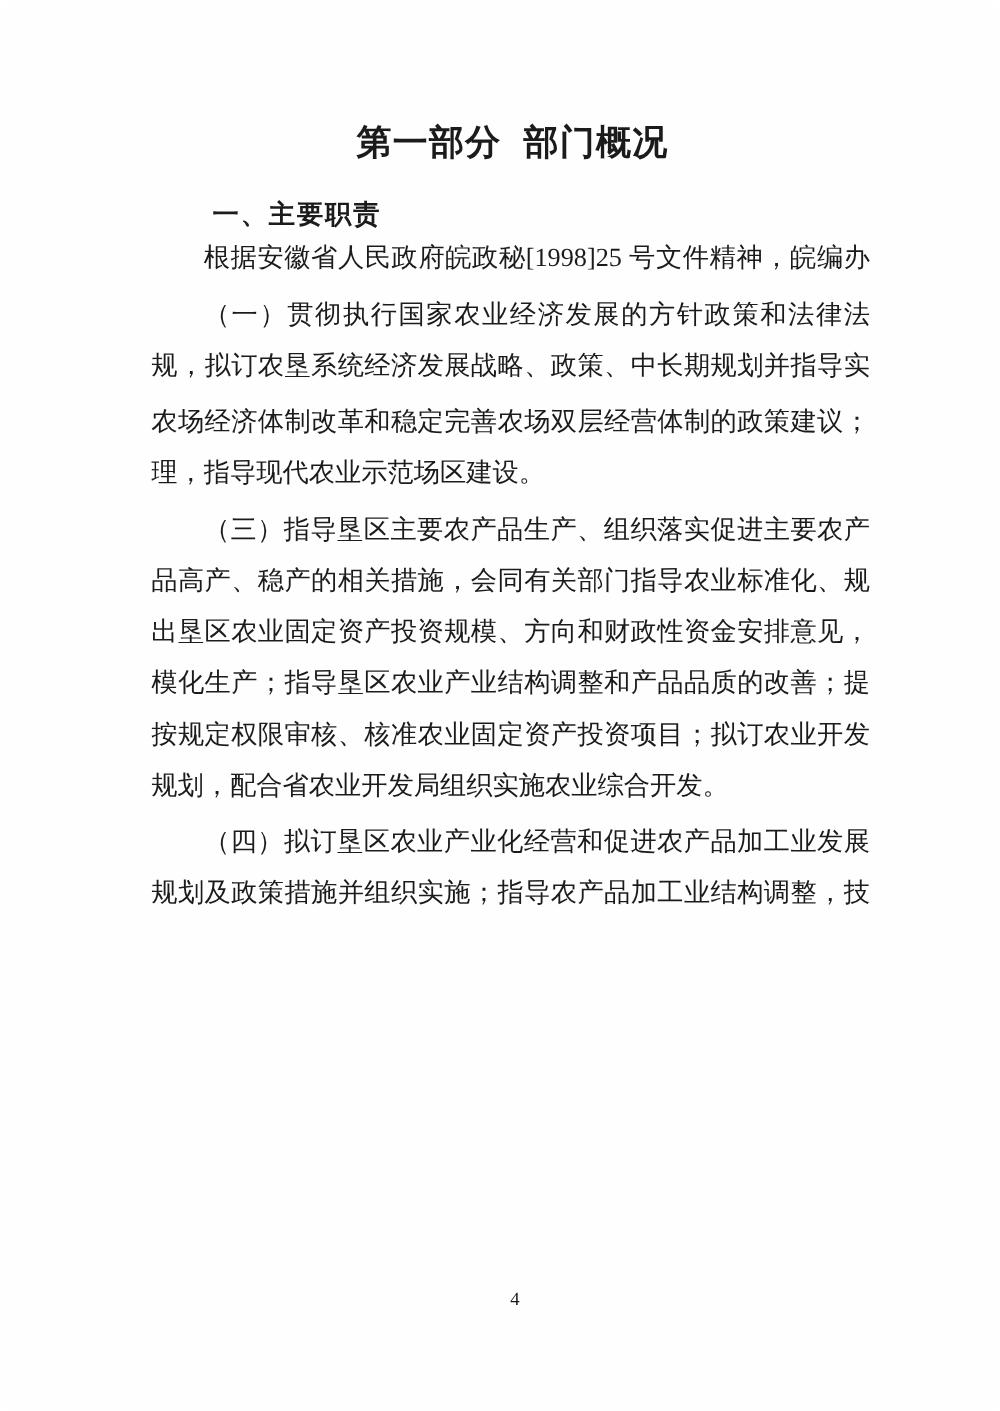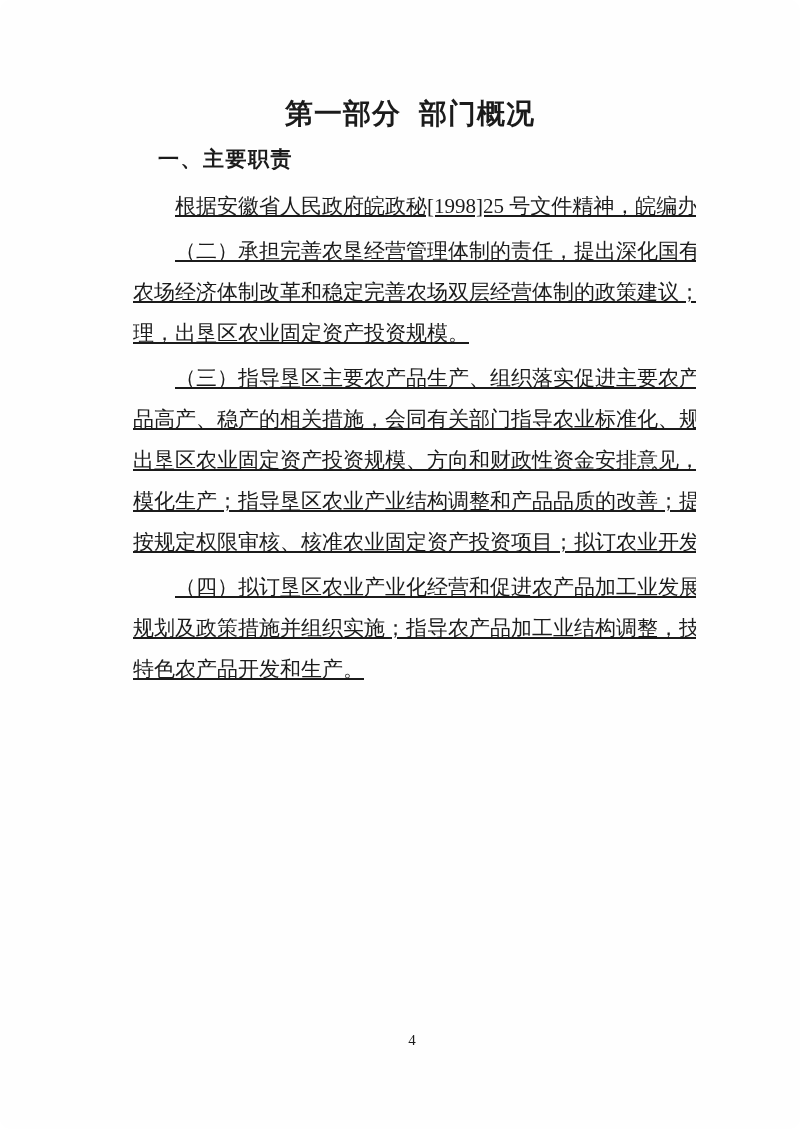--- a/index.html
+++ b/index.html
@@ -23,35 +23,35 @@
     font-family: "Liberation Sans", "DejaVu Sans", sans-serif;
     font-weight: 700;
     font-size: 28px;
     letter-spacing: 1px;
     word-spacing: 9px;
   }
   .section-heading {
     position: absolute;
     top: 145px;
     left: 121px;
-    margin: 0;
+    margin: 12px;
     font-family: "Liberation Sans", "DejaVu Sans", sans-serif;
     font-weight: 700;
     font-size: 21px;
     letter-spacing: 1.5px;
     text-indent: 37px;
   }
   .doc-body {
     position: absolute;
     top: 186px;
     left: 121px;
     width: 575px;
     font-size: 21px;
   }
-  .para { margin: 0 0 4px 12px; text-decoration: underline; }
+  .para { margin: 0 0 4px 0; }
   .line {
     height: 41px;
     line-height: 41px;
     text-align: justify;
     text-align-last: justify;
     text-justify: inter-character;
     overflow: hidden;
     white-space: nowrap;
   }
   .line.last { text-align-last: left; }
@@ -75,39 +75,40 @@
 
   <h2 class="section-heading">一、主要职责</h2>
 
   <div class="doc-body">
 
     <div class="para">
       <div class="line indent">根据安徽省人民政府皖政秘[1998]25 号文件精神，皖编办</div>
     </div>
 
     <div class="para">
+      <div class="line indent">（一）贯彻执行国家农业经济发展的方针政策和法律法</div>
+      <div class="line">规，拟订农垦系统经济发展战略、政策、中长期规划并指导实</div>
     </div>
 
     <div class="para">
-      <div class="line indent">（二）承担完善农垦经营管理体制的责任，提出深化国有</div>
       <div class="line">农场经济体制改革和稳定完善农场双层经营体制的政策建议；</div>
-      <div class="line last">理，出垦区农业固定资产投资规模。</div>
+      <div class="line last">理，指导现代农业示范场区建设。</div>
     </div>
 
     <div class="para">
       <div class="line indent">（三）指导垦区主要农产品生产、组织落实促进主要农产</div>
       <div class="line">品高产、稳产的相关措施，会同有关部门指导农业标准化、规</div>
       <div class="line">出垦区农业固定资产投资规模、方向和财政性资金安排意见，</div>
       <div class="line">模化生产；指导垦区农业产业结构调整和产品品质的改善；提</div>
       <div class="line">按规定权限审核、核准农业固定资产投资项目；拟订农业开发</div>
+      <div class="line last">规划，配合省农业开发局组织实施农业综合开发。</div>
     </div>
 
     <div class="para">
       <div class="line indent">（四）拟订垦区农业产业化经营和促进农产品加工业发展</div>
       <div class="line">规划及政策措施并组织实施；指导农产品加工业结构调整，技</div>
-      <div class="line last">特色农产品开发和生产。</div>
     </div>
 
   </div>
 
   <div class="page-number">4</div>
 
 </div>
 
 </body></html>

